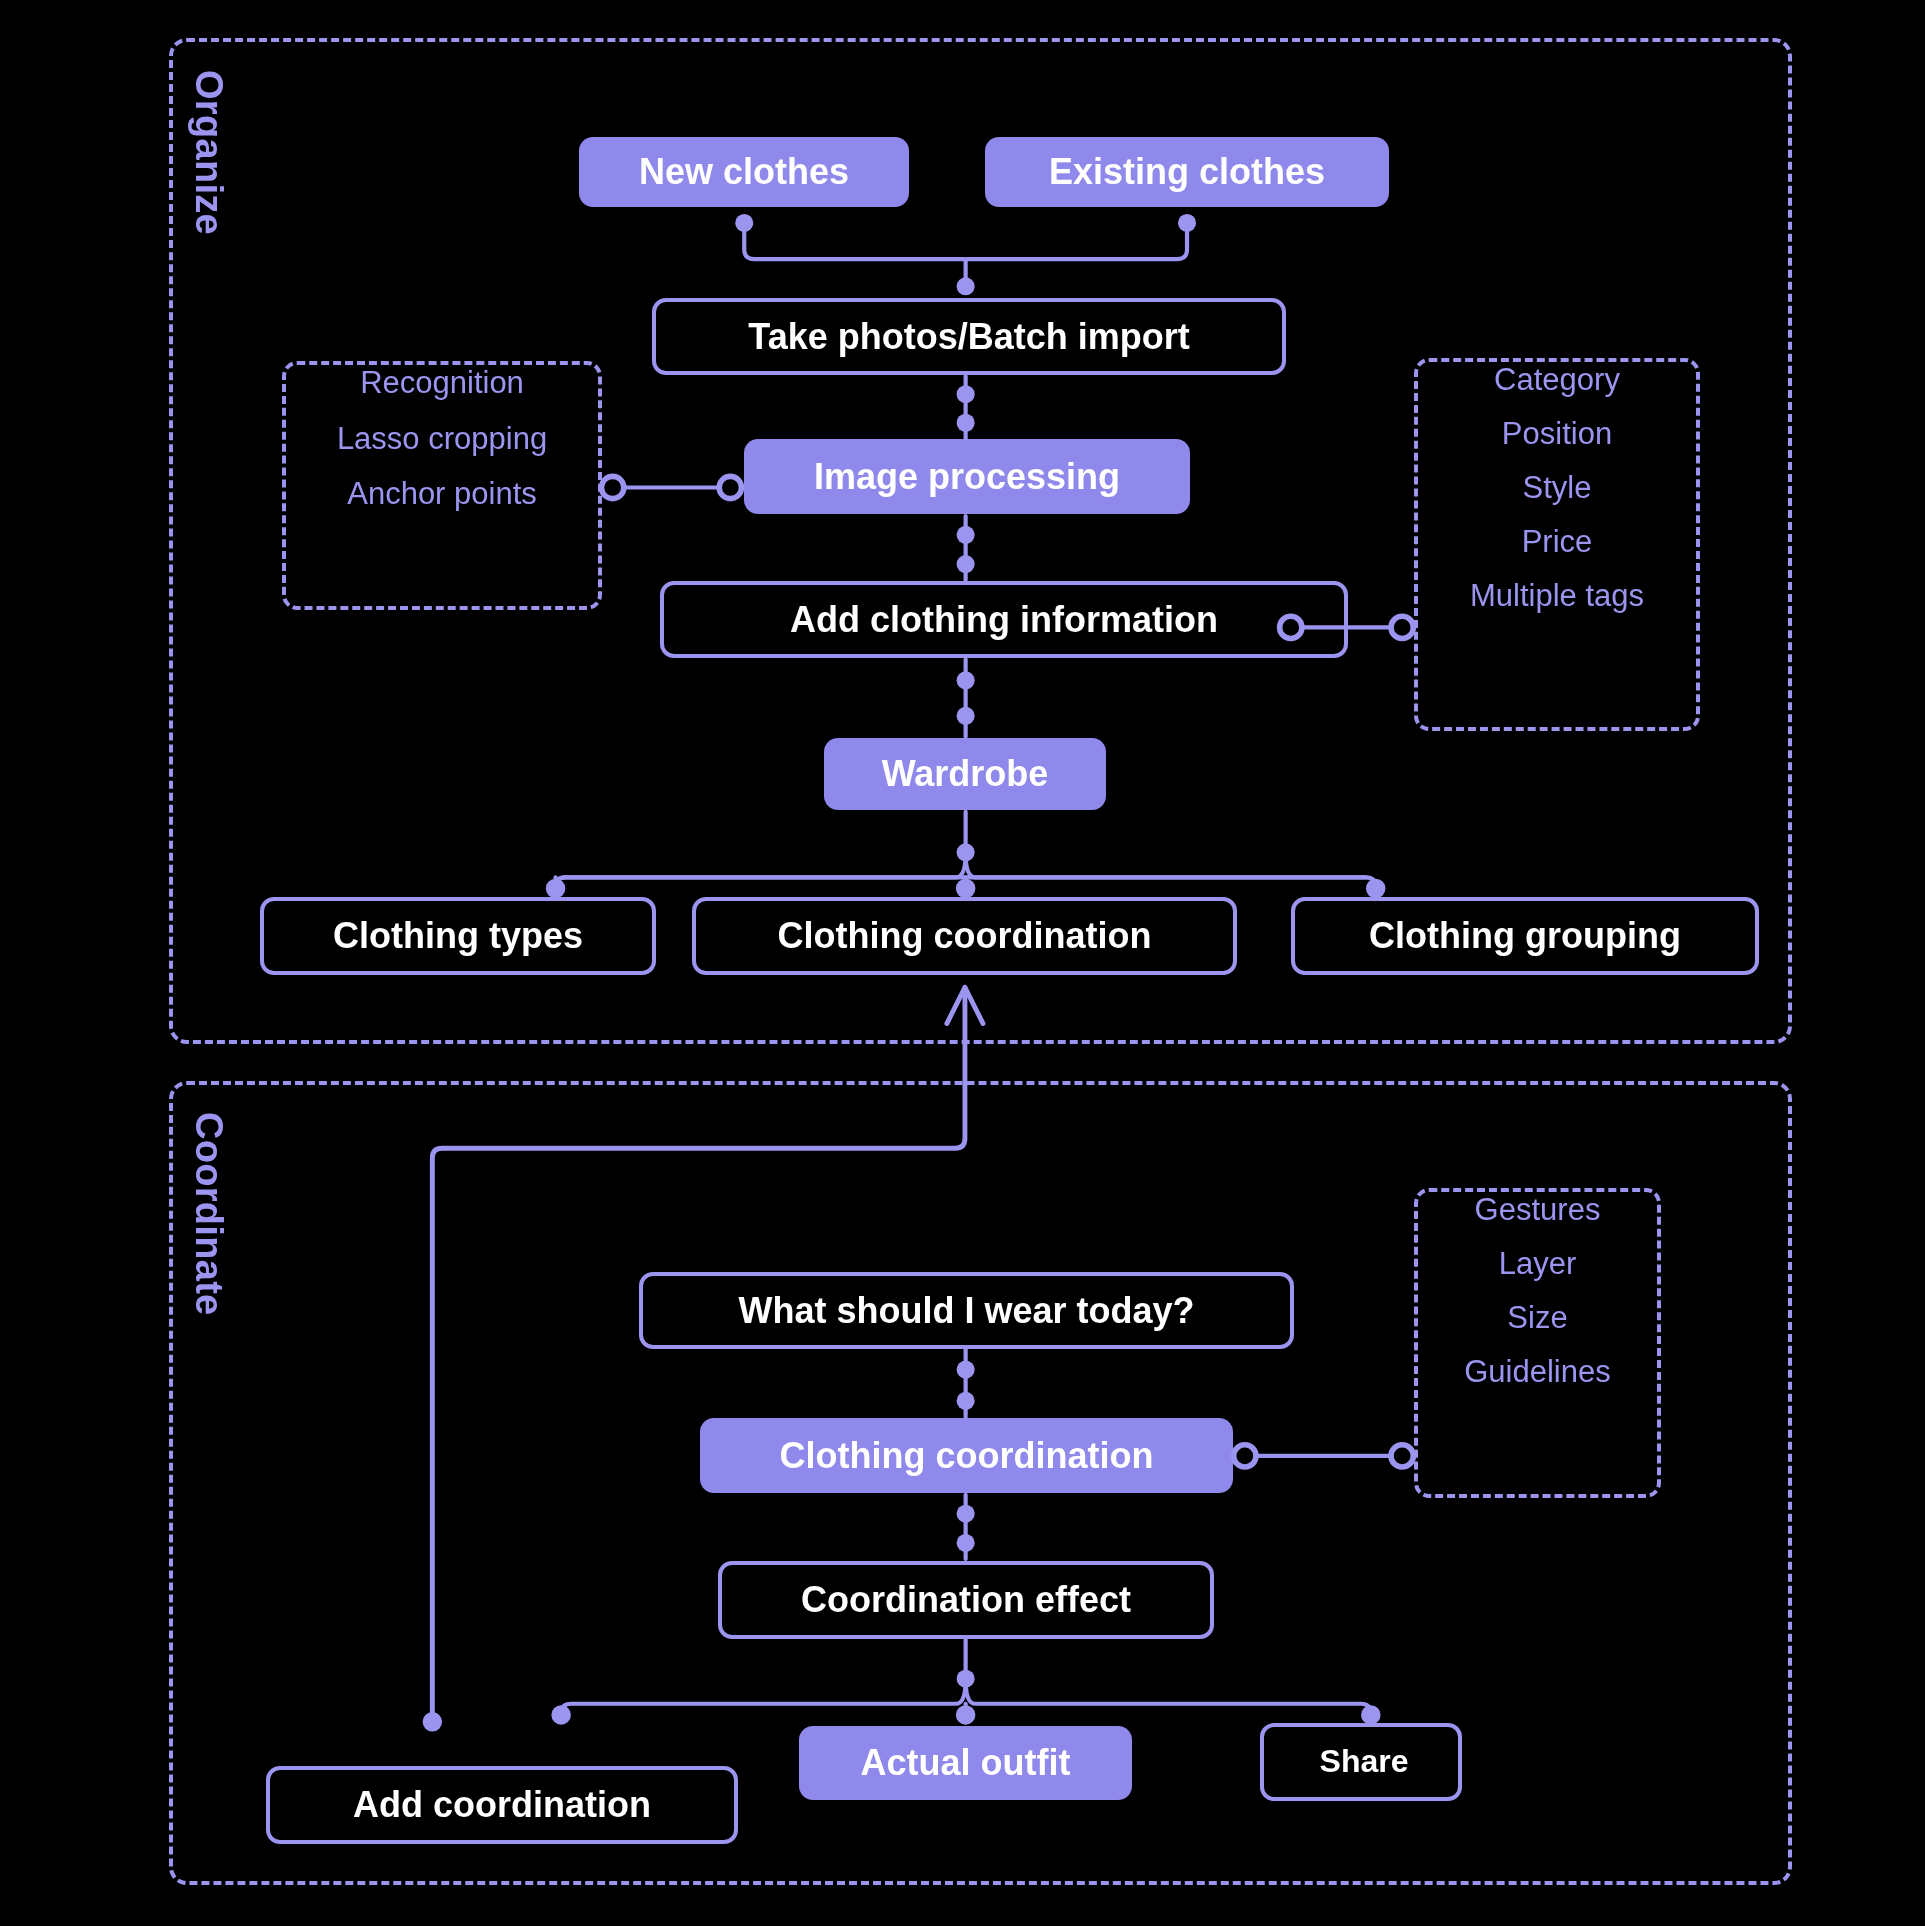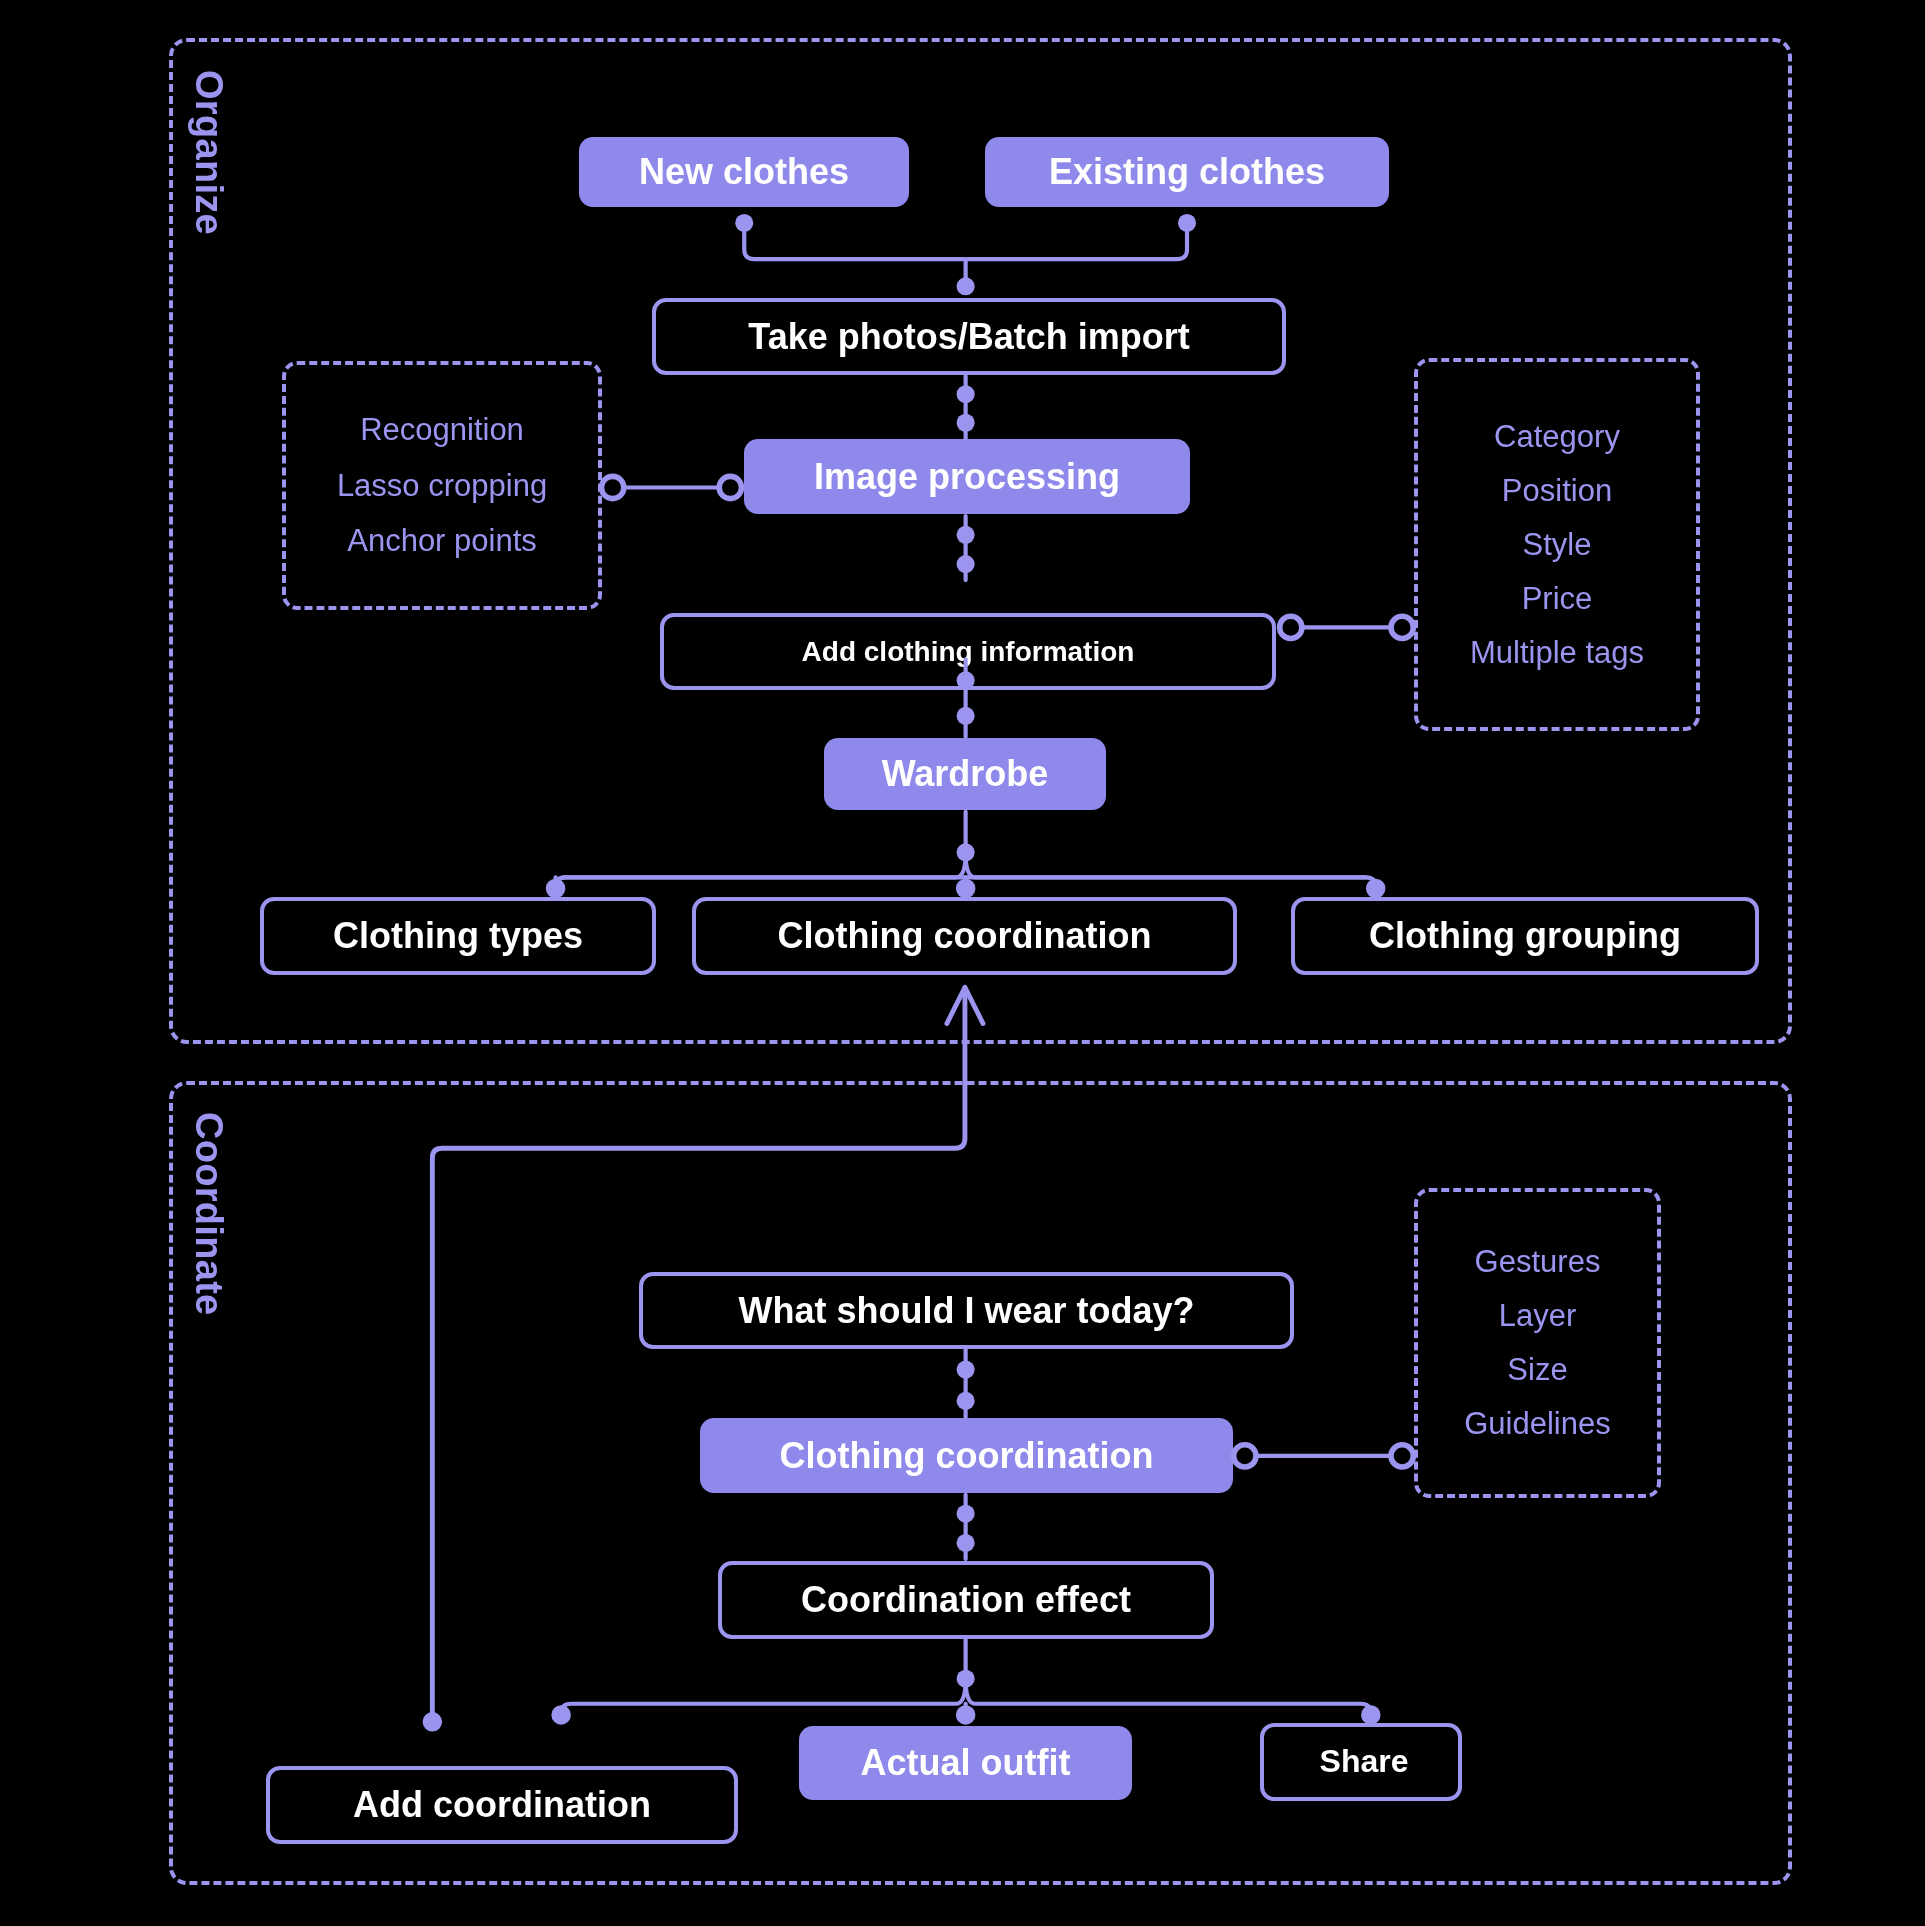--- a/index.html
+++ b/index.html
@@ -50,21 +50,21 @@
     border:4.9px solid #9b95f0;
   }
 
   
   .note{
     position:absolute;
     box-sizing:border-box;
     border:4.9px dashed #9b95f0;
     border-radius:15.3px;
     display:flex;flex-direction:column;
-    align-items:center;justify-content:center;
+    align-items:center;
     color:#9b95f0;
     font-weight:400;
     background:#000;
   }
   .note .line{white-space:nowrap;}
 
   
   svg.conn{position:absolute;left:0;top:0;width:1925px;height:1926px;pointer-events:none;}
   svg.conn path, svg.conn line{fill:none;stroke:#9b95f0;}
 </style>
@@ -76,21 +76,21 @@
   <div class="lane" style="left:169px;top:38px;width:1623px;height:1006px;"></div>
   <div class="lane-label" style="left:230px;top:70px;transform:rotate(90deg);">Organize</div>
 
   <div class="node filled" style="left:579px;top:137px;width:330px;height:70px;font-size:36px;">New clothes</div>
   <div class="node filled" style="left:985px;top:137px;width:404px;height:70px;font-size:36px;">Existing clothes</div>
 
   <div class="node outlined" style="left:652px;top:298px;width:634px;height:77px;font-size:36px;">Take photos/Batch import</div>
 
   <div class="node filled" style="left:744px;top:439px;width:446px;height:75px;font-size:36px;">Image processing</div>
 
-  <div class="node outlined" style="left:660px;top:581px;width:616px;height:77px;font-size:28px;margin-top:32px;">Add clothing information</div>
+  <div class="node outlined" style="left:660px;top:581px;width:688px;height:77px;font-size:36px;">Add clothing information</div>
 
   <div class="node filled" style="left:824px;top:738px;width:282px;height:72px;font-size:36px;">Wardrobe</div>
 
   <div class="note" style="left:282px;top:361px;width:320px;height:249px;font-size:31px;gap:19.5px;">
     <div class="line">Recognition</div>
     <div class="line">Lasso cropping</div>
     <div class="line">Anchor points</div>
   </div>
 
   <div class="note" style="left:1414px;top:358px;width:286px;height:373px;font-size:31px;gap:18px;">

